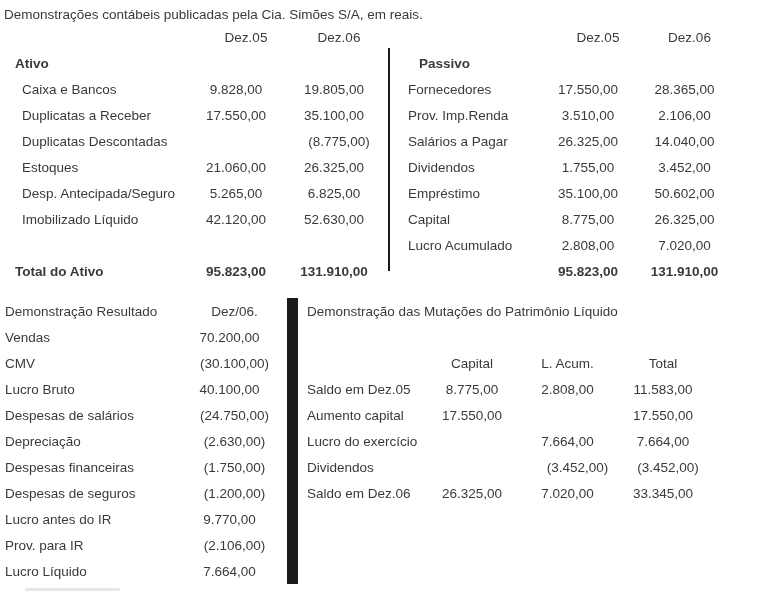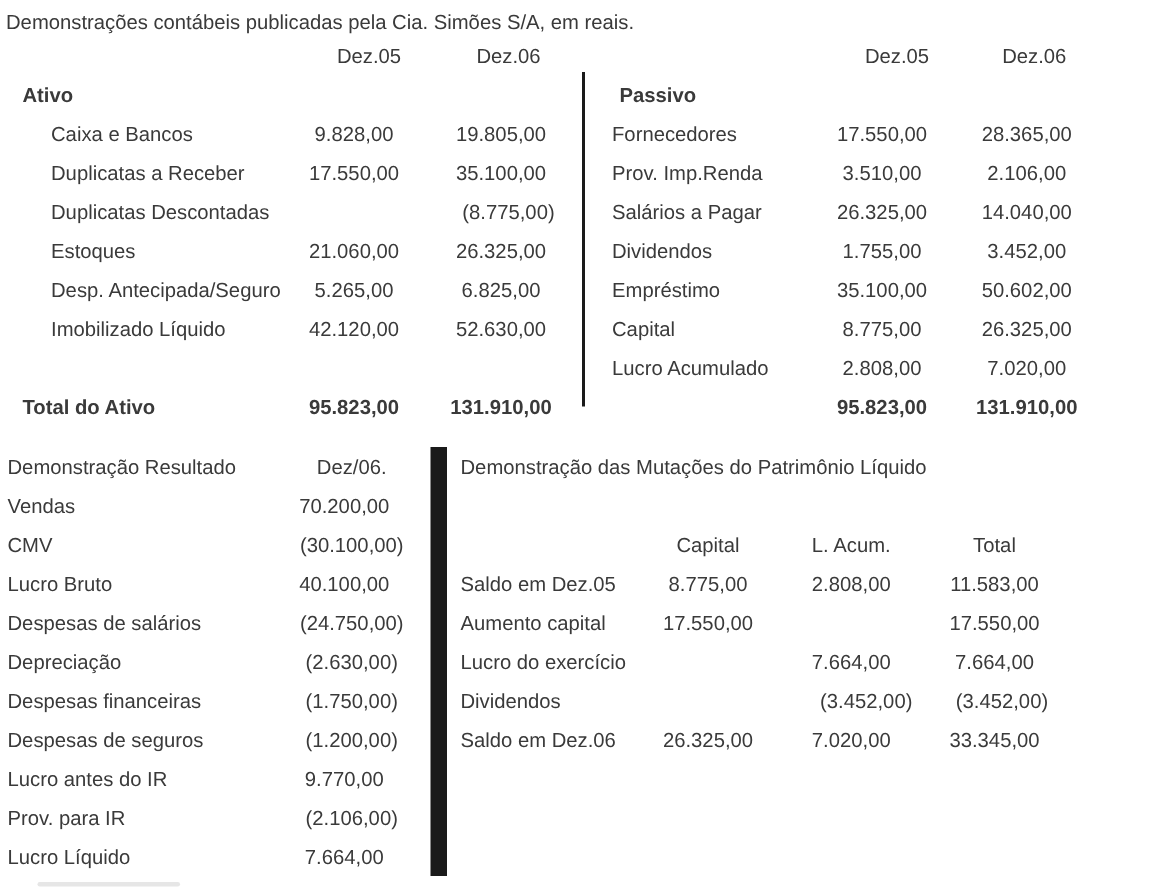--- a/index.html
+++ b/index.html
@@ -10,28 +10,28 @@
   }
   .row{display:flex;align-items:center;height:26px;}
   .lbl{flex:1;white-space:nowrap;overflow:hidden;}
   .num{text-align:center;padding-right:5px;white-space:nowrap;}
   .num.paren{padding-right:0;}
   .b{font-weight:bold;}
   .hdr{font-weight:normal;text-align:center;padding-right:0;}
   .page-title{position:absolute;left:4px;top:7px;white-space:nowrap;}
 
   #bs-left{position:absolute;left:0;top:24px;width:388px;}
-  #bs-left .lbl{padding-left:34px;}
+  #bs-left .lbl{padding-left:22px;}
   #bs-left .lbl.sec{padding-left:15px;font-weight:bold;}
   #bs-left .v1{width:88px;}
   #bs-left .v2{width:98px;}
 
   #bs-right{position:absolute;left:390px;top:24px;width:377px;}
   #bs-right .lbl{padding-left:18px;}
-  #bs-right .lbl.sec{padding-left:23px;font-weight:bold;}
+  #bs-right .lbl.sec{padding-left:9px;font-weight:bold;margin-left:20px;}
   #bs-right .v1{width:88px;}
   #bs-right .v2{width:95px;margin-right:30px;}
 
   #dre{position:absolute;left:0;top:298px;width:282px;}
   #dre .lbl{padding-left:5px;}
   #dre .val{width:95px;}
 
   #dmpl{position:absolute;left:300px;top:298px;width:467px;}
   #dmpl .lbl{padding-left:7px;}
   #dmpl .c1{width:88px;}

